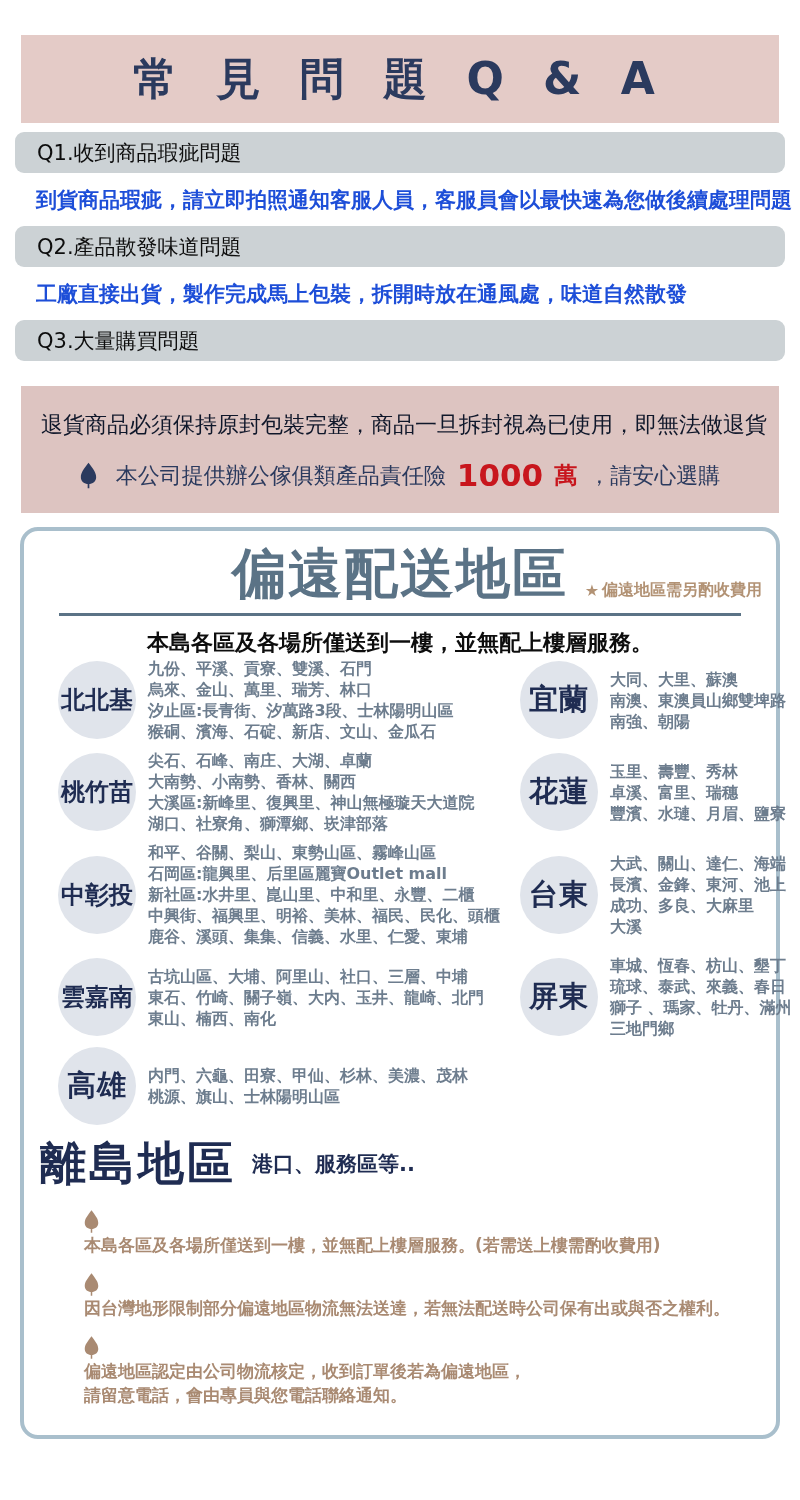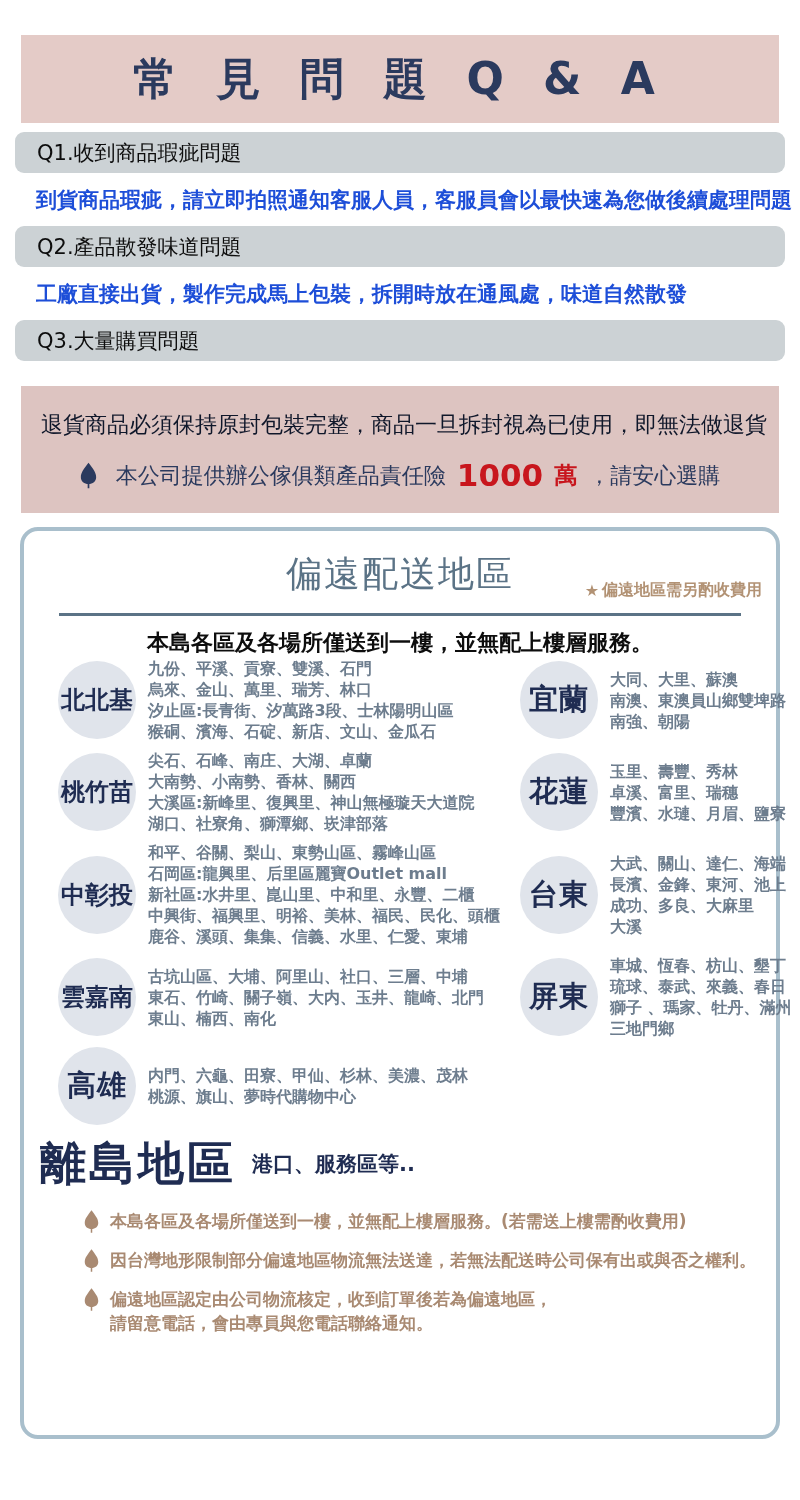--- a/index.html
+++ b/index.html
@@ -33,21 +33,21 @@
   .leaf-svg{display:inline-block;}
   .notice-leaf{width:17px;height:27px;color:#2b3a5e;margin-right:8px;}
   .amount{color:#c8161d;font-size:31px;font-weight:bold;line-height:1;}
   .unit{color:#c8161d;font-size:23px;font-weight:bold;}
   
   .remote{
     margin:14px 20px 0;border:4px solid #a9bfcc;border-radius:18px;
     height:892px;padding-top:12px;background:#ffffff;box-sizing:content-box;
   }
   .remote-header{position:relative;text-align:center;height:62px;}
-  .remote-title{font-size:36px;font-weight:normal;color:#5b7386;letter-spacing:2px;line-height:62px;}
+  .remote-title{font-size:54px;font-weight:bold;color:#5b7386;letter-spacing:2px;line-height:62px;}
   .fee-note{
     position:absolute;right:14px;bottom:4px;color:#b29274;
     font-size:16px;font-weight:bold;display:flex;align-items:center;gap:3px;
   }
   .divider{height:3px;background:#5b7386;margin:8px 35px 12px;}
   .subtitle{text-align:center;font-size:22px;font-weight:bold;color:#0d0d0d;}
   
   .region-row{display:flex;margin-bottom:8px;}
   .cell{display:flex;align-items:center;box-sizing:border-box;}
   .cell.left{width:460px;padding-left:34px;flex-shrink:0;}
@@ -60,21 +60,21 @@
   .circle.n2{font-size:29px;letter-spacing:1px;}
   .circle.n3{font-size:24px;}
   .lines{margin-left:12px;font-size:16px;line-height:21px;color:#6d7d8e;font-weight:bold;white-space:nowrap;}
   
   .outlying{display:flex;align-items:center;padding-left:16px;margin:8px 0 14px;}
   .outlying-title{font-size:46px;font-weight:bold;color:#1f2c52;letter-spacing:3px;flex-shrink:0;}
   .outlying-lines{margin-left:16px;font-size:21px;font-weight:bold;color:#1f2c52;line-height:28px;white-space:nowrap;}
   
   .footnote{
     display:flex;align-items:flex-start;padding-left:60px;margin-bottom:15px;
-    color:#a98a72;font-size:17px;font-weight:bold;line-height:24px;
+    color:#a98a72;font-size:17px;font-weight:bold;line-height:24px;flex-direction:column;
   }
   .footnote .leaf-svg{width:15px;height:23px;margin:1px 11px 0 0;color:#a98a72;flex-shrink:0;}
   .footnote .fn-text{white-space:pre-line;}
 </style>
 </head>
 <body>
 
 <div class="page">
 
   <div class="banner">常 見 問 題 Q &amp; A</div>
@@ -189,21 +189,21 @@
               <div>獅子 、瑪家、牡丹、滿州</div>
               <div>三地門鄉</div>
             </div>
           </div>
         </div>
         <div class="region-row">
           <div class="cell left">
             <div class="circle n2">高雄</div>
             <div class="lines">
               <div>内門、六龜、田寮、甲仙、杉林、美濃、茂林</div>
-              <div>桃源、旗山、夢時代購物中心</div>
+              <div>桃源、旗山、士林陽明山區</div>
             </div>
           </div>
           <div class="cell right"></div>
         </div>
       </div>
 
     <div class="outlying">
       <span class="outlying-title">離島地區</span>
       <div class="outlying-lines" id="outlying-lines">
           <div>港口、服務區等..</div>

